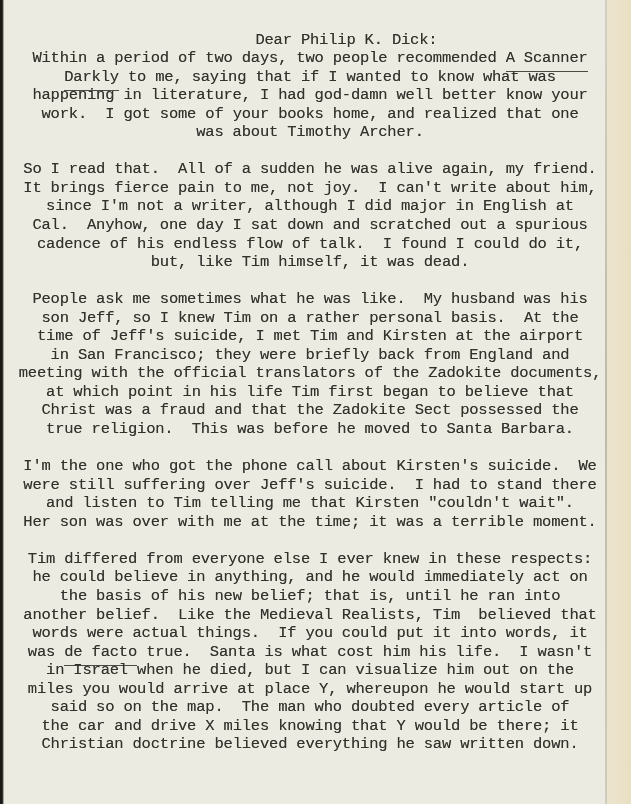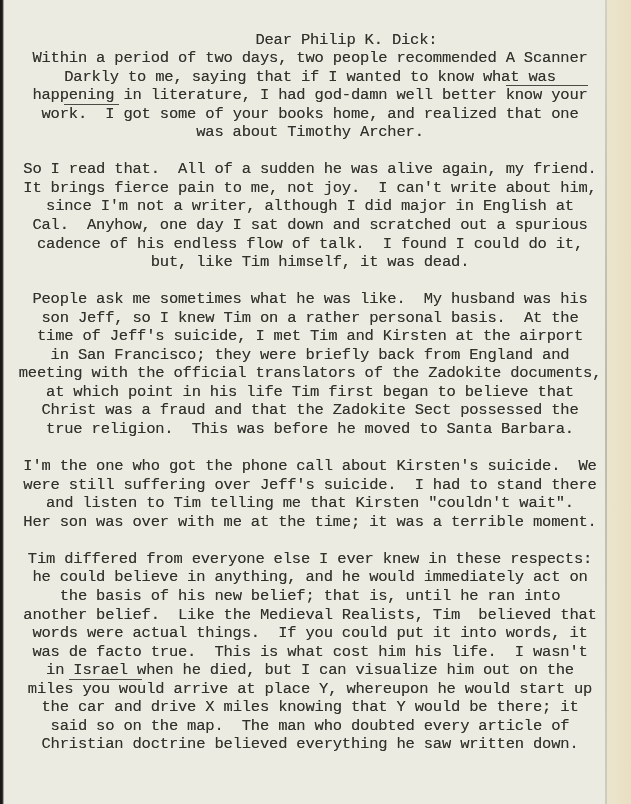--- a/index.html
+++ b/index.html
@@ -34,21 +34,21 @@
     position:absolute;left:13px;top:12px;right:24px;
     font-size:15.5px;line-height:18.55px;
     letter-spacing:-0.2px;
     text-shadow:0 0 0.5px rgba(51,49,44,0.55);
   }
   .para{margin:0 0 18.55px 0;}
   .para:last-child{margin-bottom:4px;}
   .line{white-space:pre;height:18.55px;}
   .u{
     border-bottom:1.6px solid rgba(48,46,40,0.85);
-    padding-bottom:18px;
+    padding-bottom:4px;
   }
 </style>
 </head>
 <body>
 
 <div class="page">
   <div class="tan-strip"></div>
   <div class="crease"></div>
   <div class="edge-left"></div>
 
@@ -89,21 +89,21 @@
         <div class="line"><span>were still suffering over Jeff's suicide.  I had to stand there</span></div>
         <div class="line"><span>and listen to Tim telling me that Kirsten "couldn't wait".</span></div>
         <div class="line"><span>Her son was over with me at the time; it was a terrible moment.</span></div>
       </div>
       <div class="para">
         <div class="line"><span>Tim differed from everyone else I ever knew in these respects:</span></div>
         <div class="line"><span>he could believe in anything, and he would immediately act on</span></div>
         <div class="line"><span>the basis of his new belief; that is, until he ran into</span></div>
         <div class="line"><span>another belief.  Like the Medieval Realists, Tim  believed that</span></div>
         <div class="line"><span>words were actual things.  If you could put it into words, it</span></div>
-        <div class="line"><span>was </span><span class="u">de facto</span><span> true.  This is what cost him his life.  I wasn't</span></div>
+        <div class="line"><span>was </span><span class="u">de facto</span><span> true.  Santa is what cost him his life.  I wasn't</span></div>
         <div class="line"><span>in Israel when he died, but I can visualize him out on the</span></div>
         <div class="line"><span>miles you would arrive at place Y, whereupon he would start up</span></div>
+        <div class="line"><span>said so on the map.  The man who doubted every article of</span></div>
         <div class="line"><span>the car and drive X miles knowing that Y would be there; it</span></div>
-        <div class="line"><span>said so on the map.  The man who doubted every article of</span></div>
         <div class="line"><span>Christian doctrine believed everything he saw written down.</span></div>
       </div>
     </div>
 </div>
 
 </body></html>

